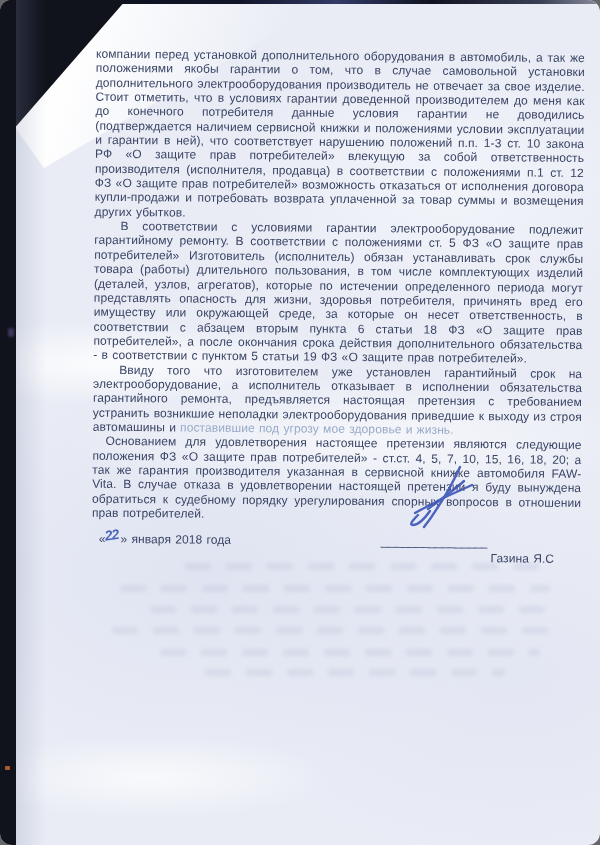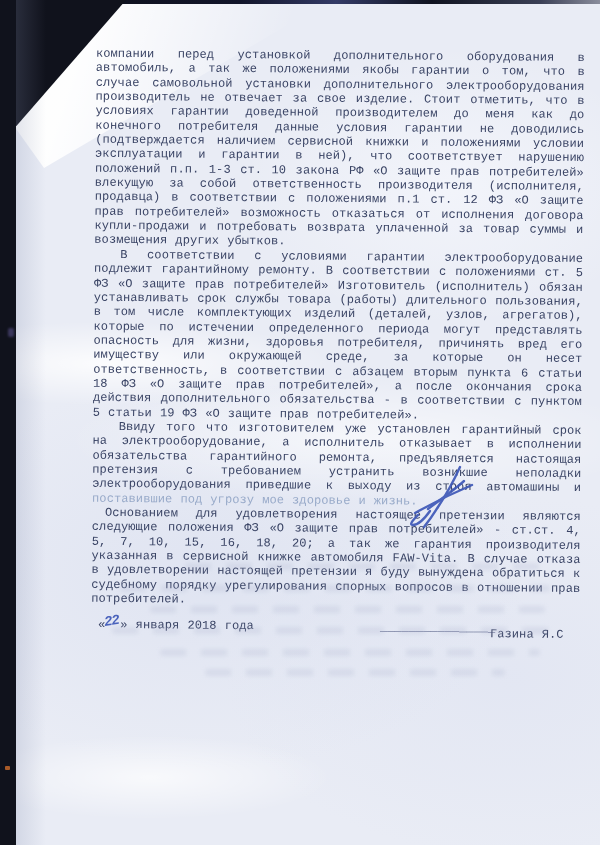--- a/index.html
+++ b/index.html
@@ -6,21 +6,22 @@
   .scan{
     position:relative;width:600px;height:845px;overflow:hidden;
     background:
       radial-gradient(ellipse 320px 60px at 18% 43%, rgba(255,255,255,.85), rgba(255,255,255,0) 70%),
       radial-gradient(ellipse 420px 90px at 60% 52%, rgba(255,255,255,.6), rgba(255,255,255,0) 70%),
       radial-gradient(ellipse 300px 200px at 75% 22%, rgba(250,251,255,.55), rgba(255,255,255,0) 70%),
       radial-gradient(ellipse 260px 60px at 25% 92%, rgba(255,255,255,.7), rgba(255,255,255,0) 70%),
       radial-gradient(ellipse 420px 260px at 35% 68%, rgba(214,220,238,.5), rgba(214,220,238,0) 75%),
       radial-gradient(ellipse 380px 240px at 85% 80%, rgba(219,224,240,.45), rgba(219,224,240,0) 75%),
       #e9ecf5;
-    font-family:Liberation Mono, monospace;
+    font-family:Liberation Sans, sans-serif;
+    border-radius:12px;
   }
   .edge-top{position:absolute;left:0;top:0;width:600px;height:4px;
     background:linear-gradient(90deg,#0c0e16 0%,#12152a 40%,#333a66 56%,#101320 72%,#3a3f55 90%,#8a8d9c 100%);}
   .edge-left{position:absolute;left:0;top:0;width:16px;height:845px;background:#10121c;}
   .corner-black{position:absolute;left:0;top:0;width:126px;height:126px;background:#10121c;
     clip-path:polygon(0 0,100% 0,13% 100%,0 100%);}
   .corner-light{position:absolute;left:0;top:0;width:330px;height:168px;
     background:linear-gradient(108deg, rgba(255,255,255,.95) 25%, rgba(255,255,255,0) 78%);
     clip-path:polygon(126px 0,330px 0,44px 168px,14px 126px);}
   .left-shade{position:absolute;left:16px;top:0;width:30px;height:845px;
@@ -38,21 +39,21 @@
   .indent{text-indent:26px;}
   .indent-sm{text-indent:13px;}
   .faded{color:#98aac9;}
 
   .footer-row{position:relative;margin-top:10px;height:26px;text-align:left;}
   .date-group{position:absolute;left:7px;top:2px;white-space:nowrap;}
   .day-gap{display:inline-block;width:15px;}
   .day-hand{position:absolute;left:6px;top:-4px;color:#3e58b8;font-style:italic;
     font-size:14px;transform:rotate(-9deg);letter-spacing:-1px;font-weight:bold;opacity:.92;}
   .sig-line{position:absolute;left:289px;top:2px;letter-spacing:0;color:#46507a;}
-  .sig-name{position:absolute;left:399px;top:8px;white-space:nowrap;}
+  .sig-name{position:absolute;left:399px;top:18px;white-space:nowrap;}
 
   .flourish{position:absolute;left:398px;top:459px;width:90px;height:74px;z-index:5;}
 
   .ghost{position:absolute;height:7px;border-radius:3px;filter:blur(2px);opacity:.38;
     background:repeating-linear-gradient(90deg, rgba(164,172,200,.55) 0 26px, rgba(164,172,200,0) 26px 41px);}
   .g1{left:185px;top:563px;width:360px;}
   .g2{left:120px;top:585px;width:430px;}
   .g3{left:150px;top:606px;width:395px;}
   .g4{left:112px;top:627px;width:440px;}
   .g5{left:160px;top:649px;width:380px;}

